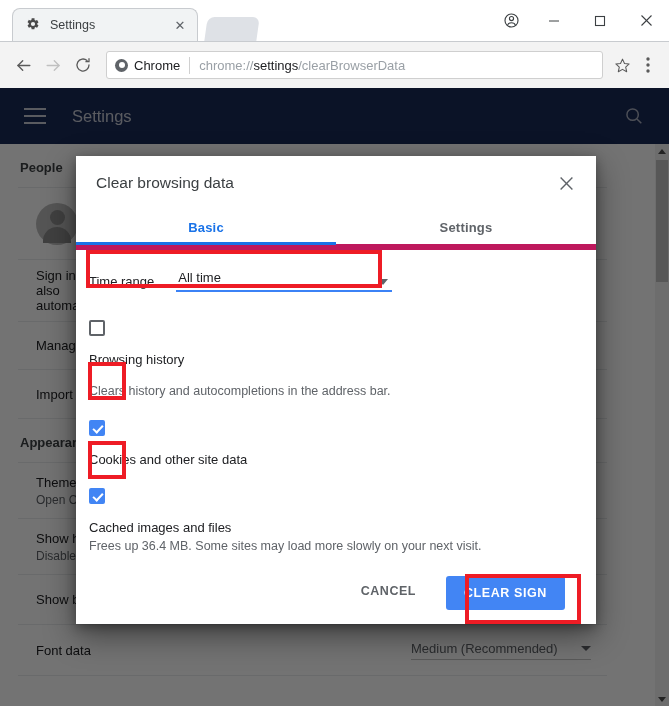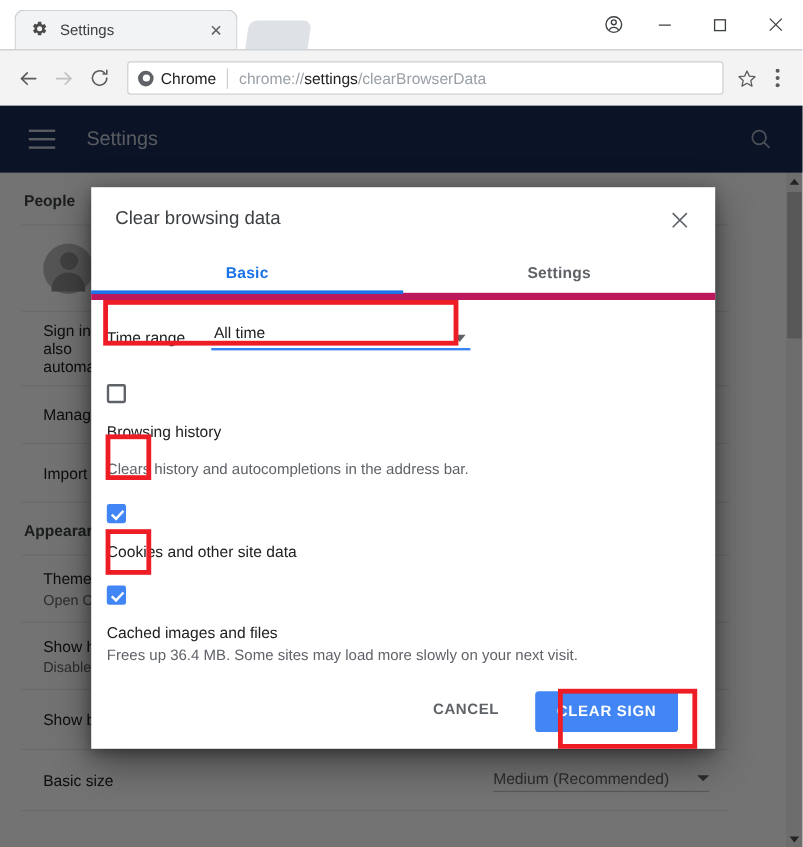--- a/index.html
+++ b/index.html
@@ -505,21 +505,21 @@
         <div class="row" style="min-height:50px;">
           <div class="row-main">
               <div class="row-title">Show bookmarks bar</div>
             </div>
           <div class="row-end">
               <span class="toggle"></span>
             </div>
         </div>
         <div class="row" style="min-height:50px;">
           <div class="row-main">
-              <div class="row-title">Basic size</div>
+              <div class="row-title">Font data</div>
             </div>
           <div class="row-end">
             <span class="select-inline">
               <span>Medium (Recommended)</span>
               <span class="caret"></span>
             </span>
           </div>
         </div>
       </div>
     </div>

